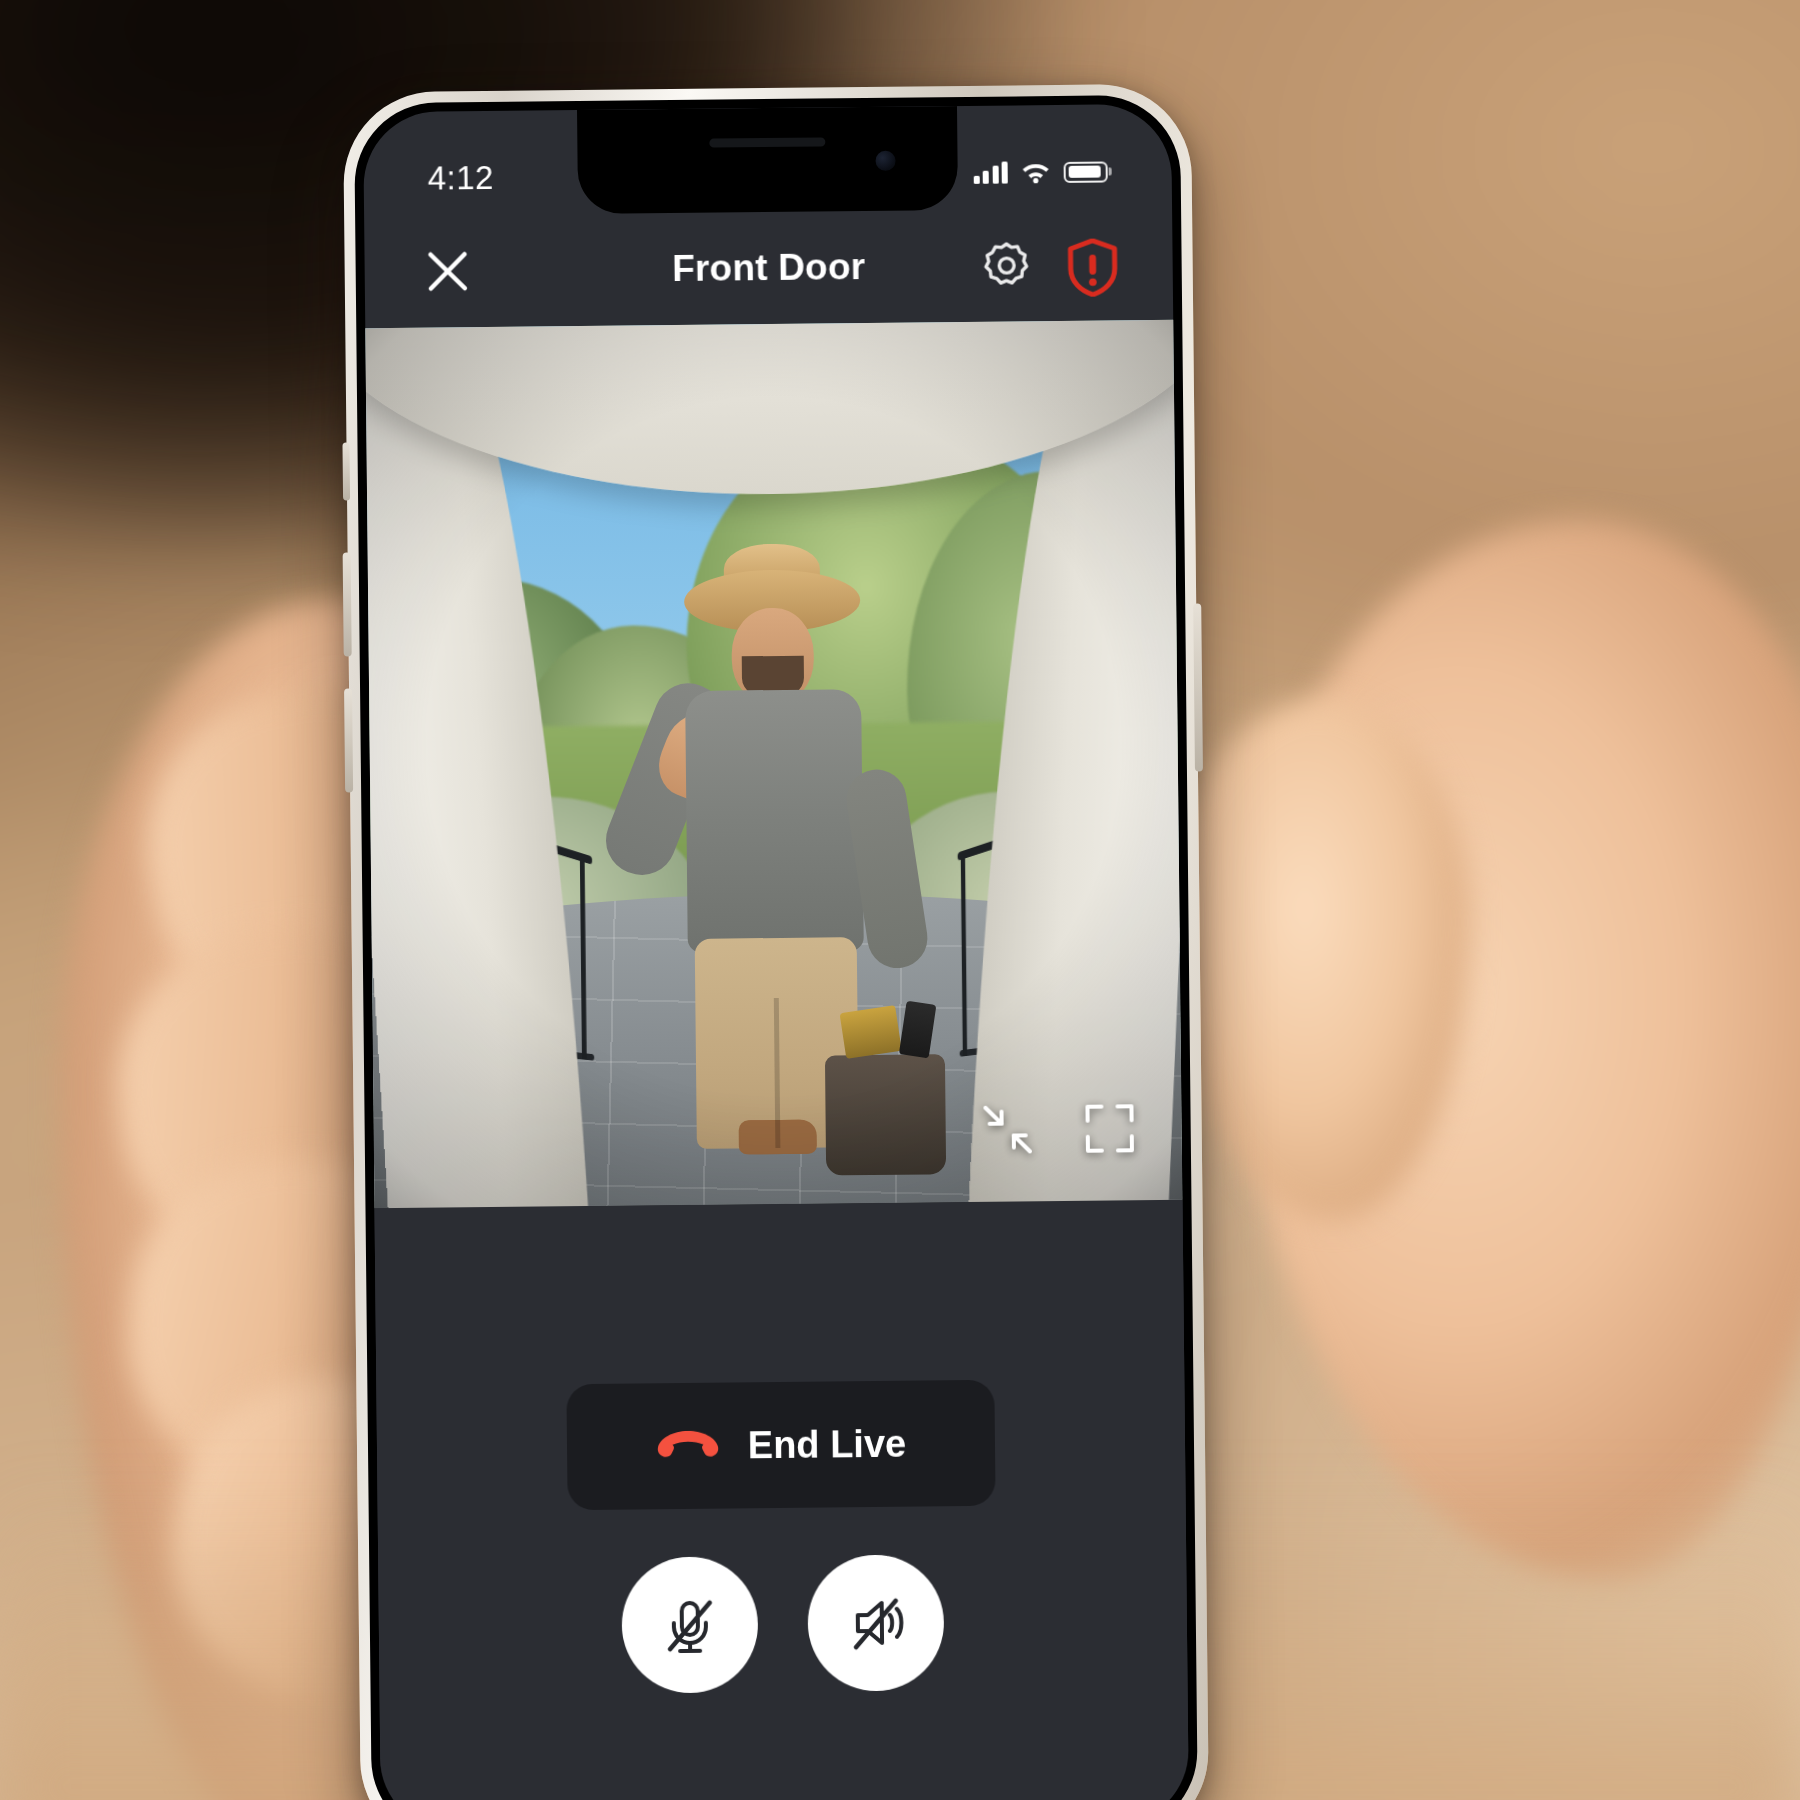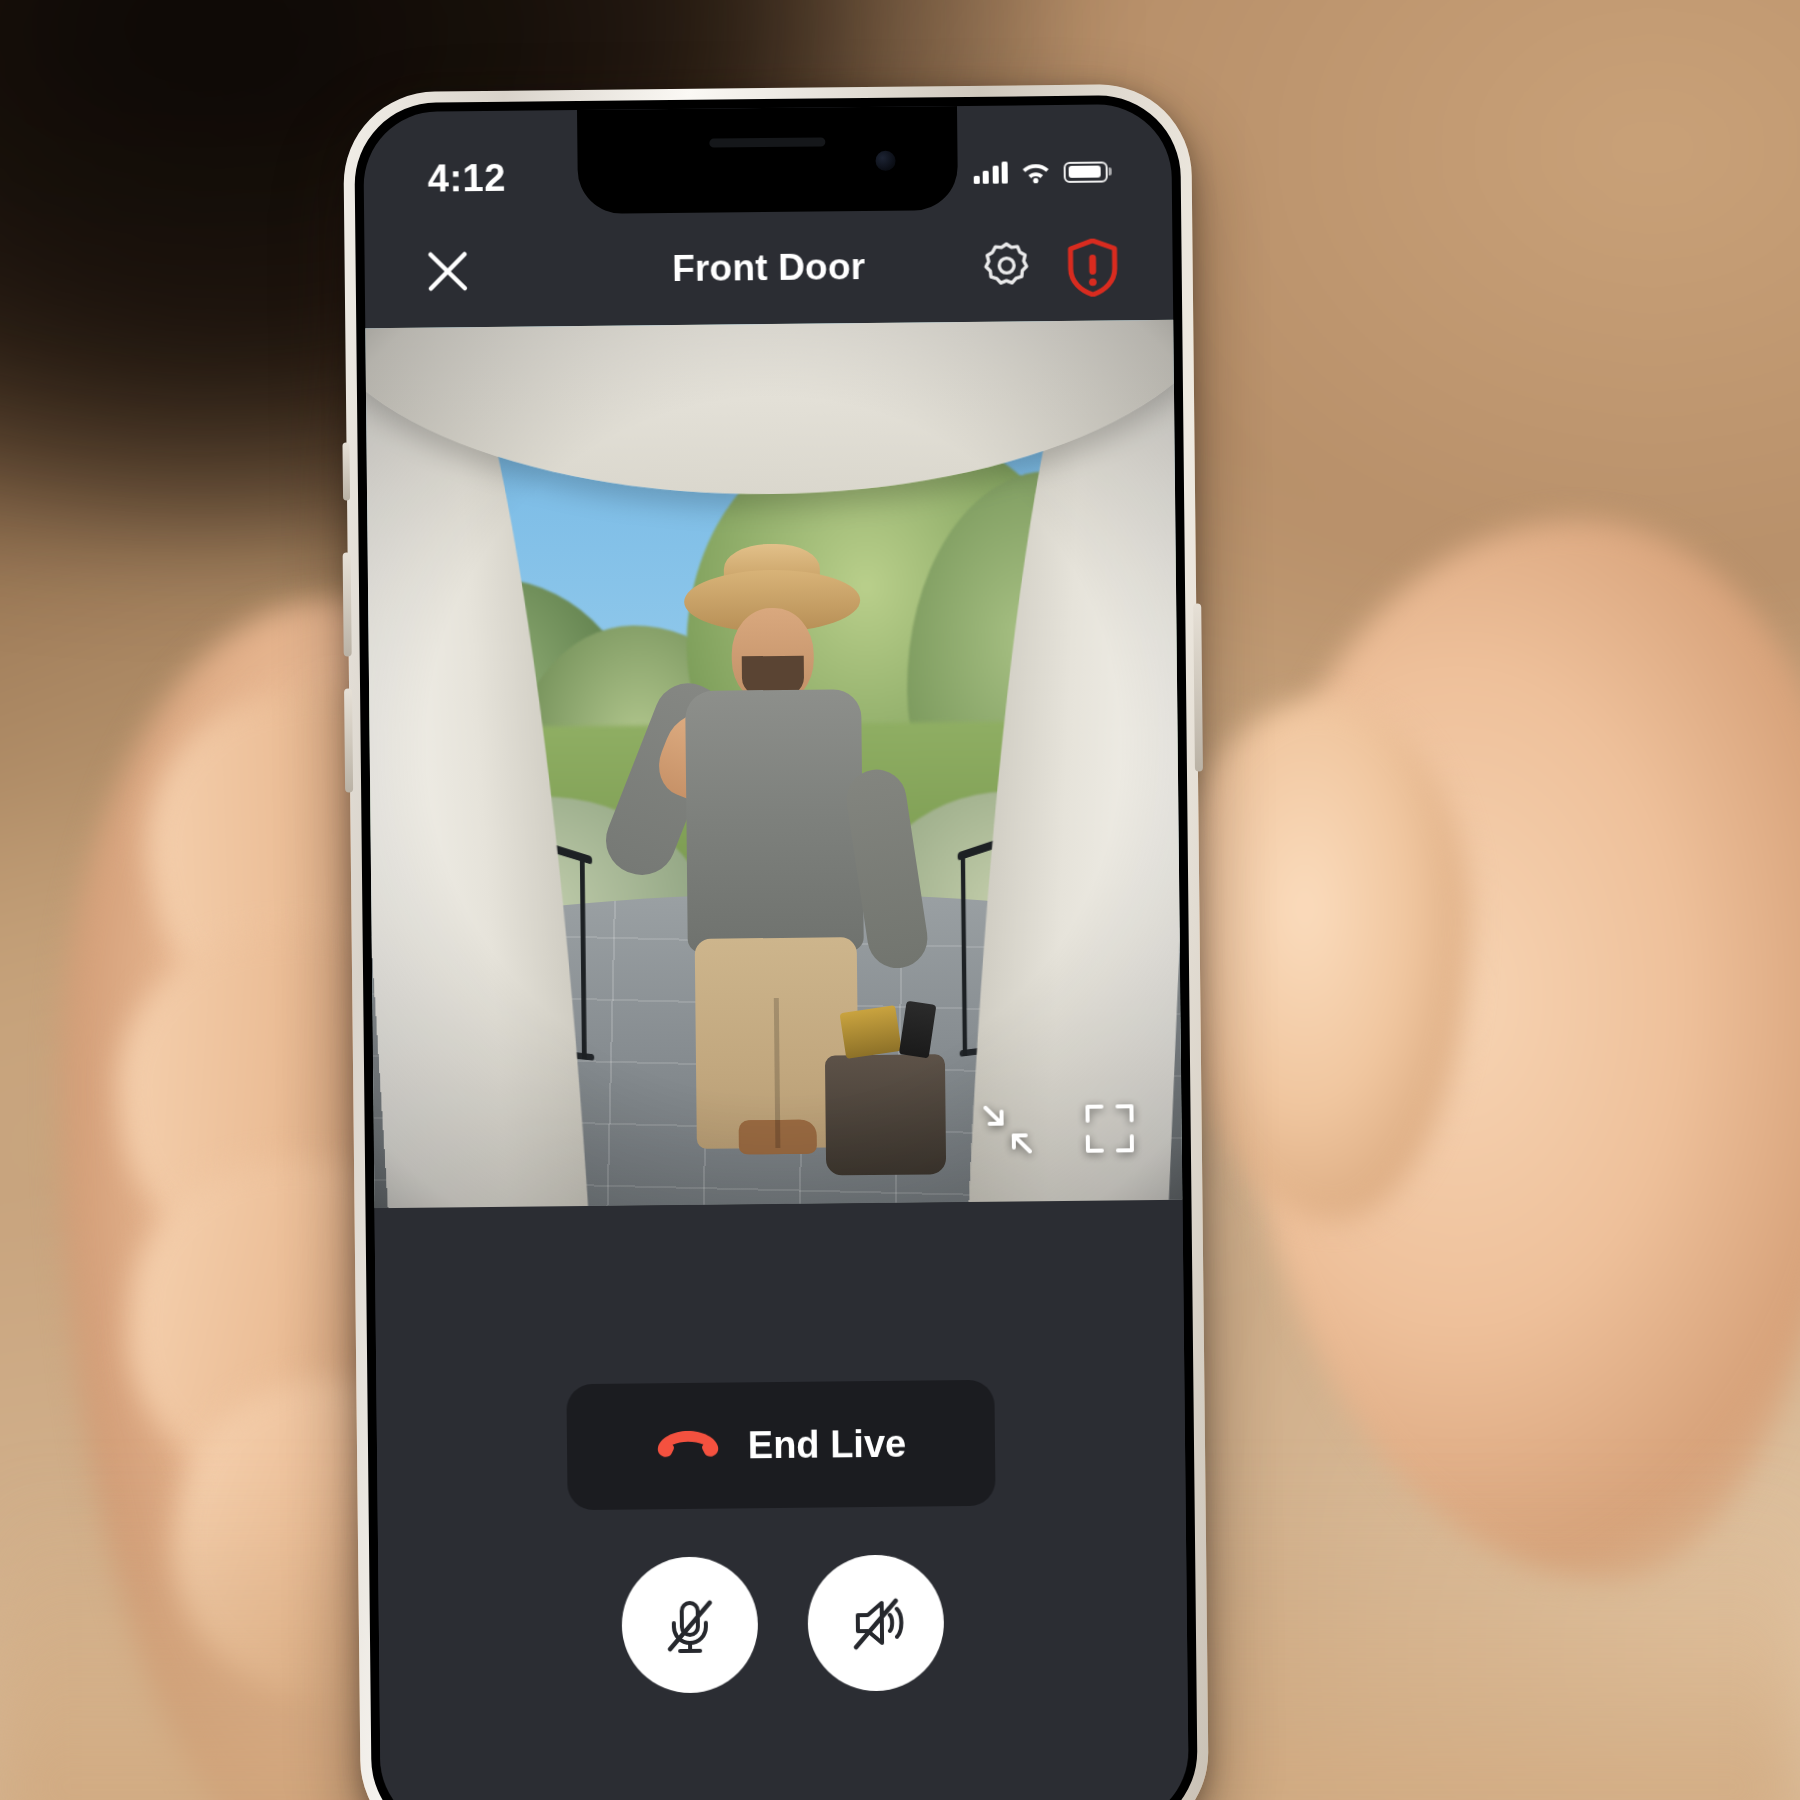--- a/index.html
+++ b/index.html
@@ -107,21 +107,21 @@
     background: radial-gradient(circle at 35% 35%, #1d2434 0%, #0a0d14 70%);
   }
 
   
   #statusbar {
     position: absolute; top: 0; left: 0; right: 0; height: 104px;
     display: flex; align-items: center; justify-content: space-between;
     padding: 30px 64px 0 64px;
     color: #fff; z-index: 21;
   }
-  #status-time { font-size: 38px; font-weight: bold; letter-spacing: .5px; }
+  #status-time { font-size: 33px; font-weight: normal; letter-spacing: .5px; }
   #status-right { display: flex; align-items: center; gap: 13px; }
   .bars { display: flex; align-items: flex-end; gap: 3.5px; height: 22px; }
   .bars i { display: block; width: 6px; background: #fff; border-radius: 1.5px; }
   .bars i:nth-child(1){ height: 8px; }
   .bars i:nth-child(2){ height: 13px; }
   .bars i:nth-child(3){ height: 18px; }
   .bars i:nth-child(4){ height: 22px; }
   .batt {
     width: 44px; height: 21px; border: 2.5px solid rgba(255,255,255,.92);
     border-radius: 6px; padding: 2.5px; position: relative;

